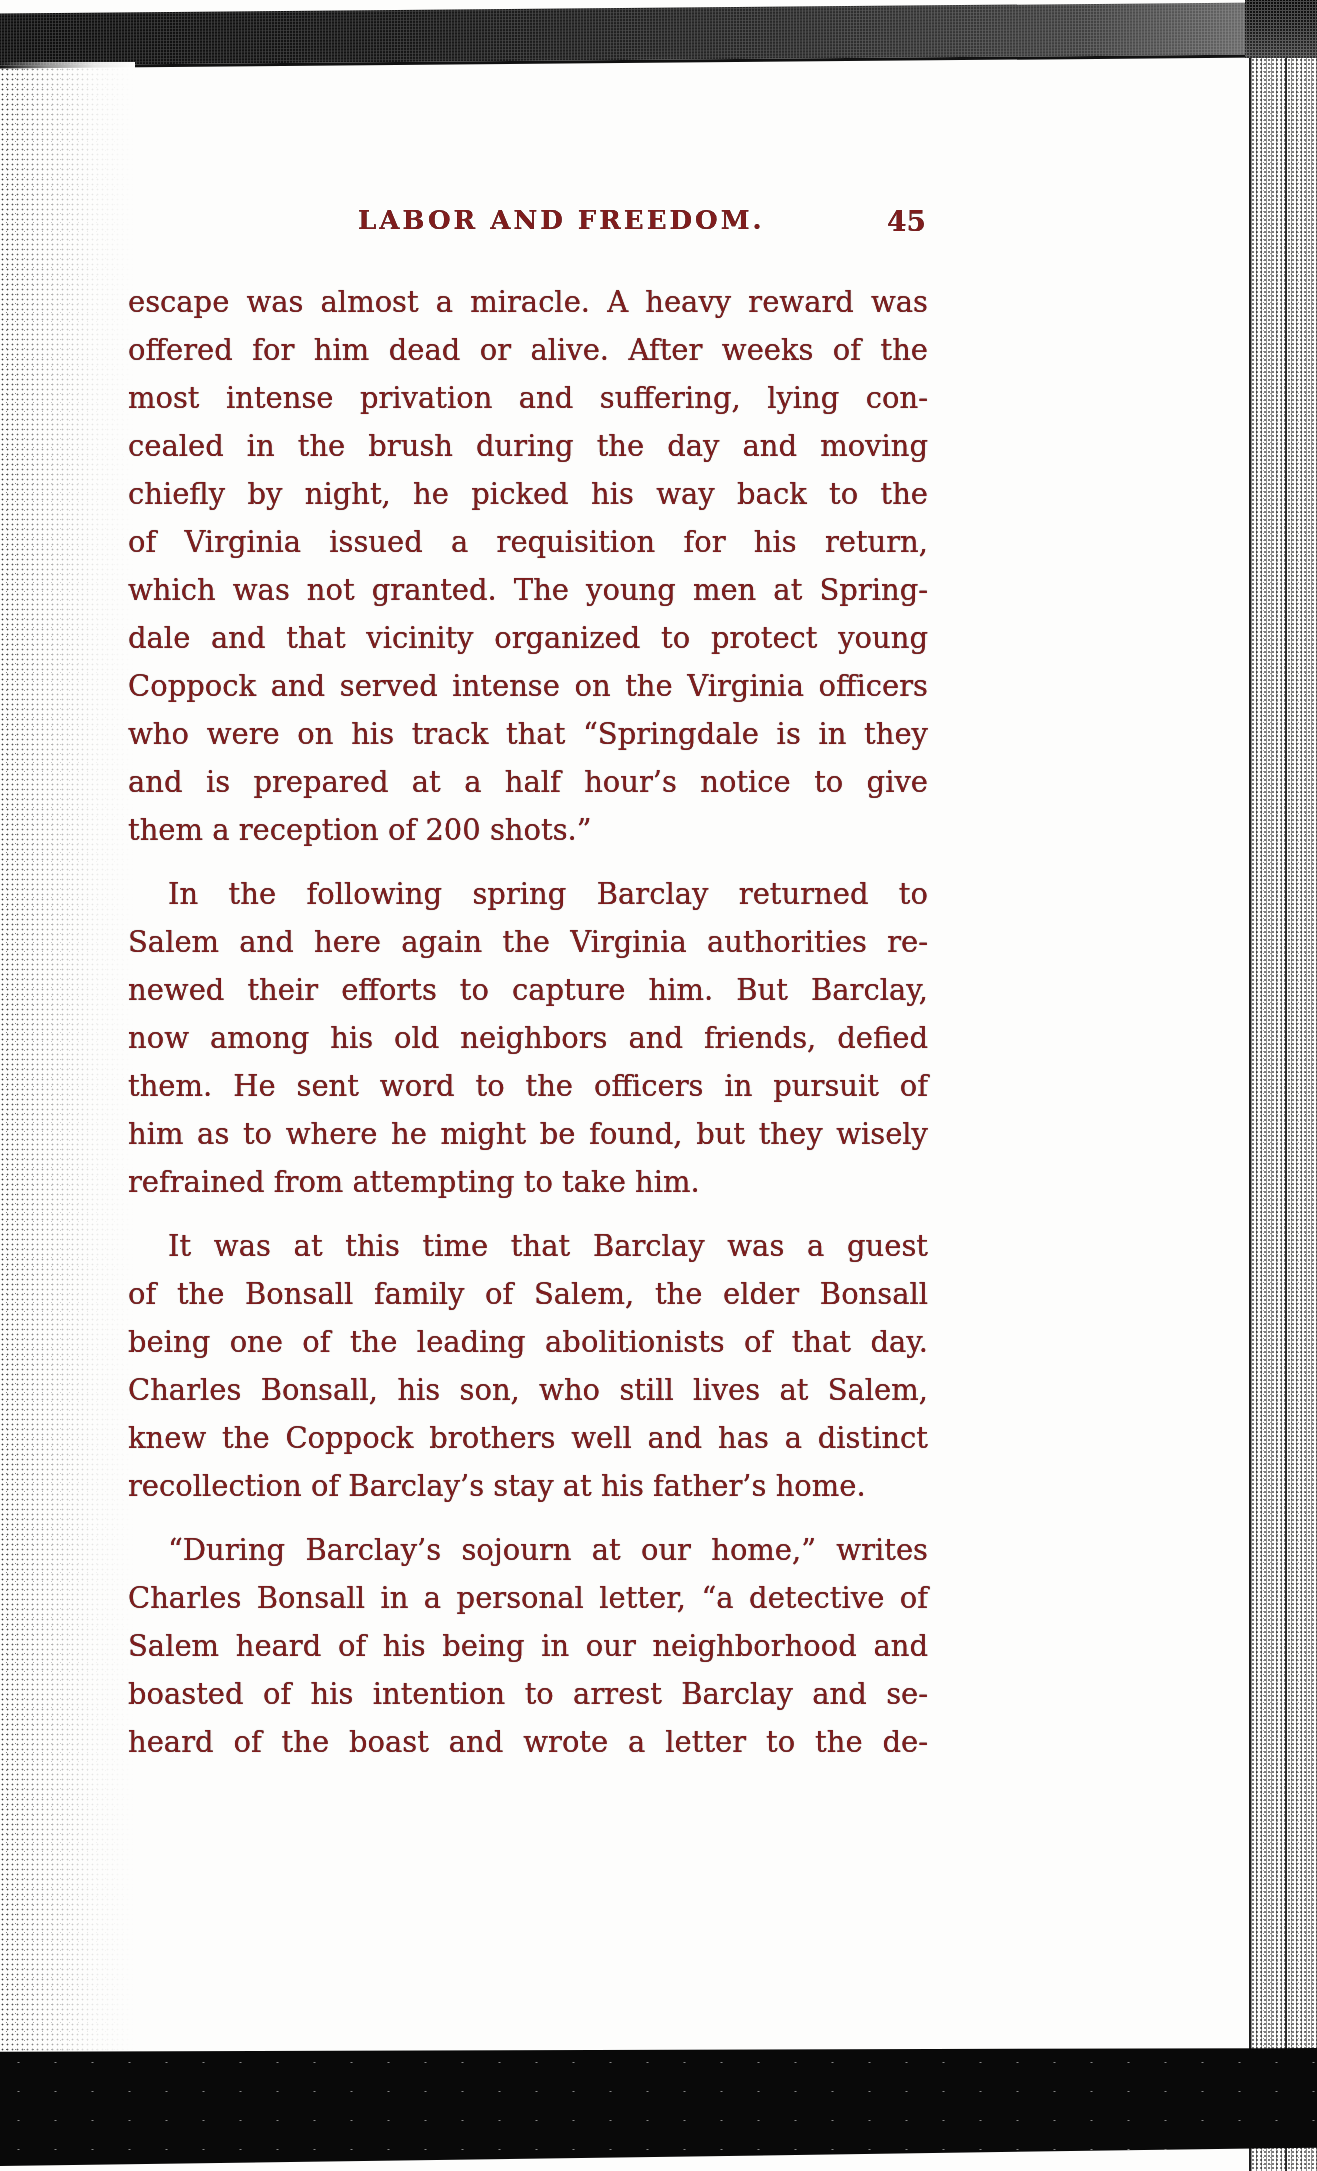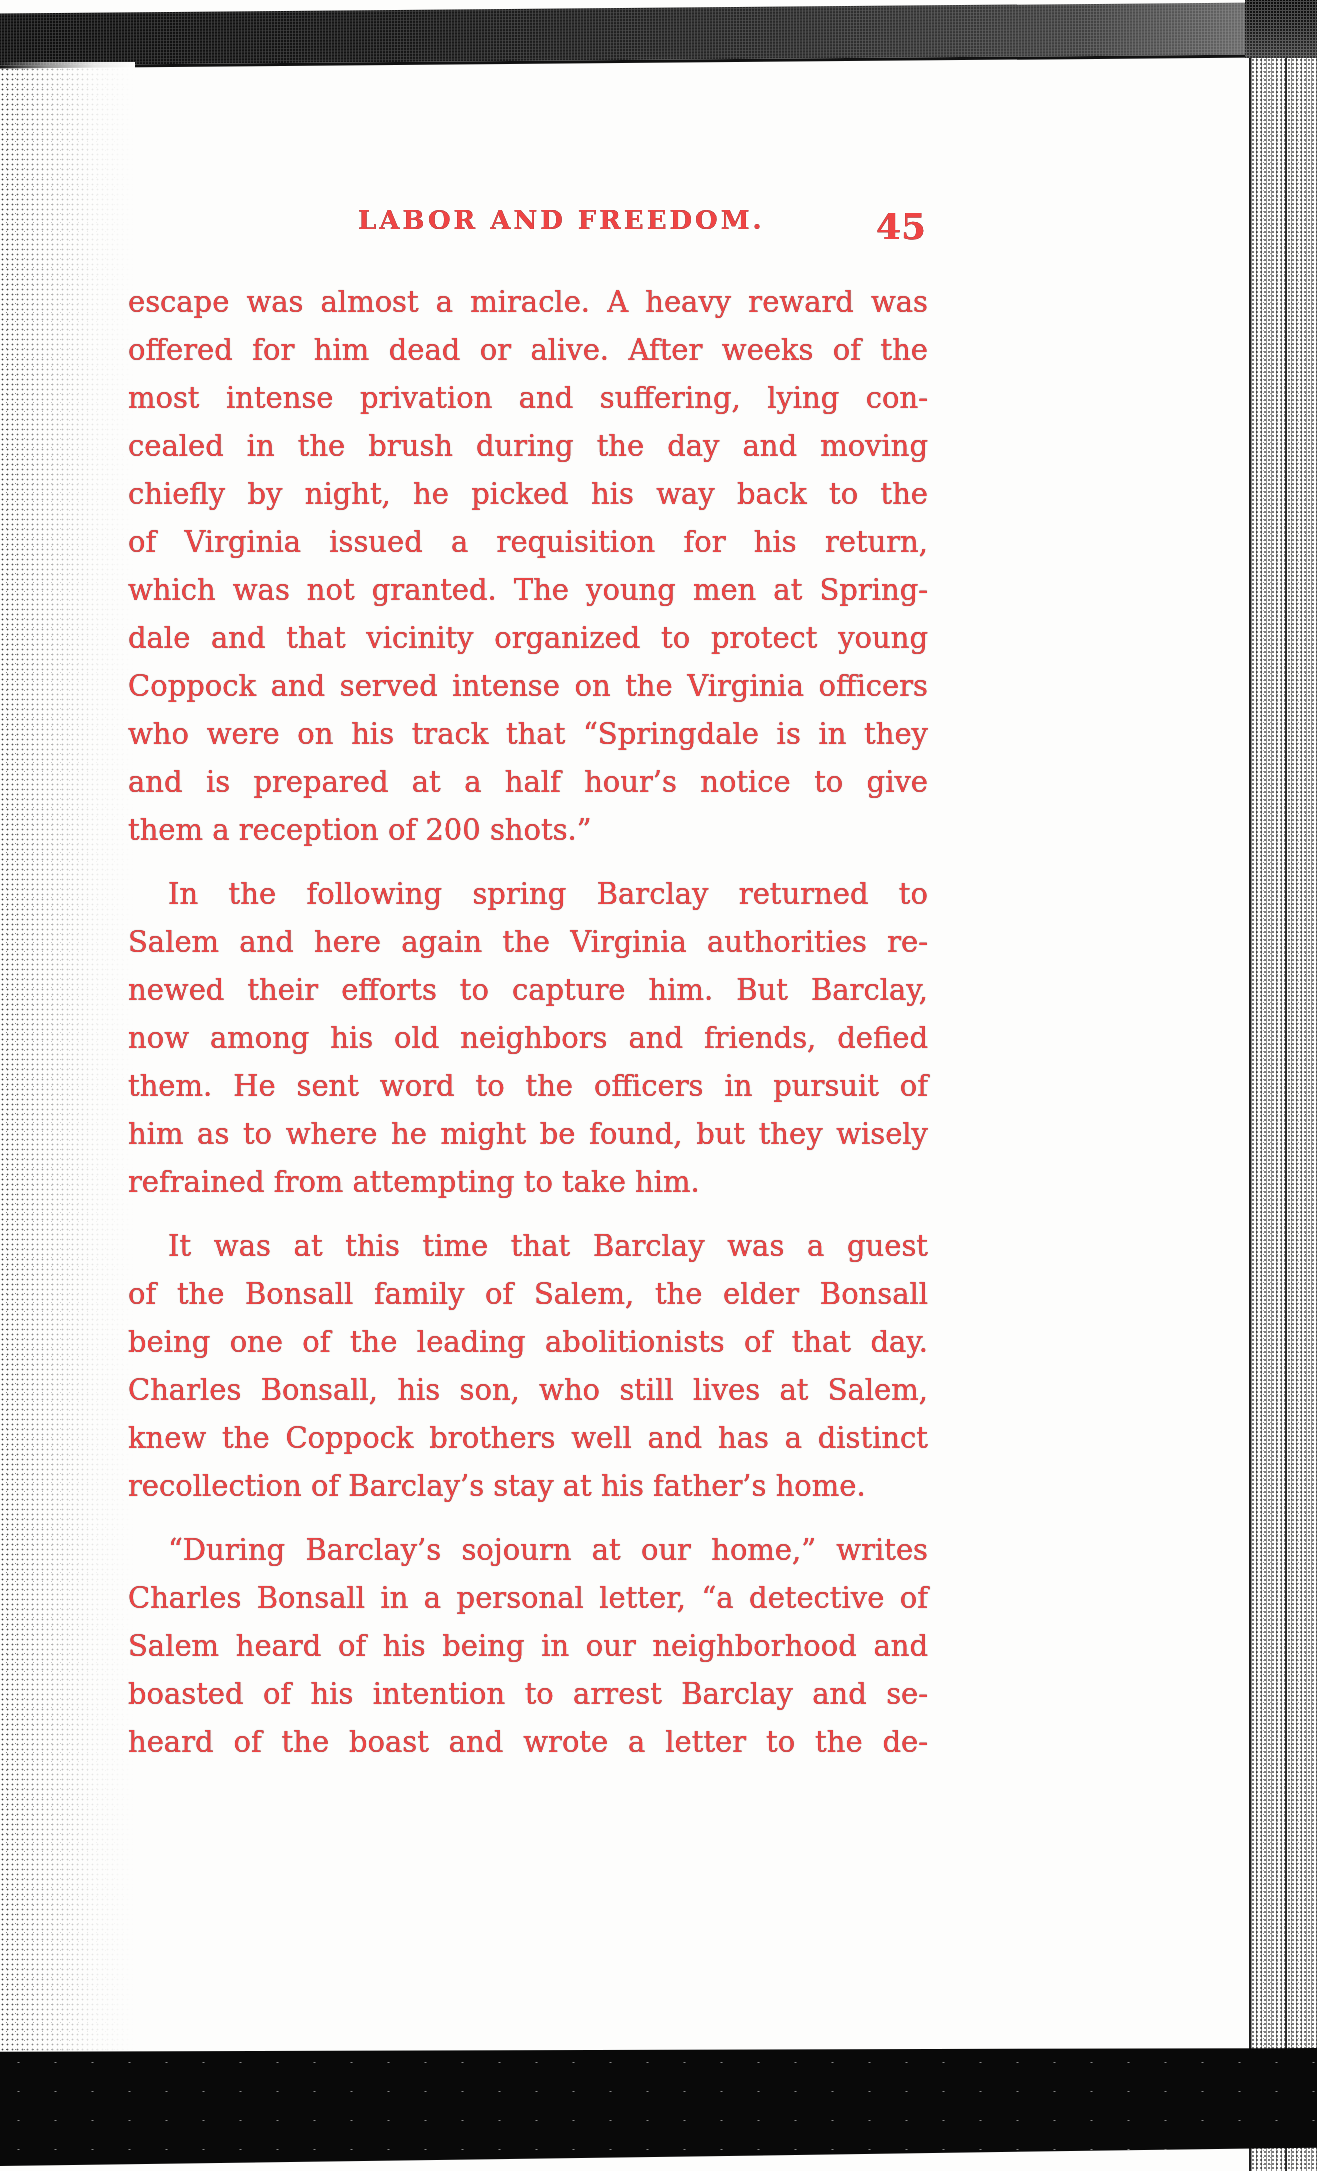--- a/index.html
+++ b/index.html
@@ -6,21 +6,21 @@
   body {
     width: 1317px; height: 2171px;
     background: #ffffff;
     font-family: "DejaVu Serif", "Liberation Serif", serif;
     overflow: hidden;
   }
   .scan-page {
     position: relative;
     width: 1317px; height: 2171px;
     background: #fdfdfc;
-    color: #ef4444;
+    color: #7f1d1d;
   }
 
   
   .top-band {
     position: absolute; left: 0; top: 8px; width: 1260px; height: 52px;
     background:
       radial-gradient(rgba(255,255,255,0.22) 1px, transparent 1.4px),
       linear-gradient(90deg, #060606 0%, #0d0d0d 30%, #222 62%, #3a3a3a 86%, #585858 96%, #6a6a6a 100%);
     background-size: 3px 3px, 100% 100%;
     transform: skewY(-0.5deg);
@@ -77,21 +77,21 @@
     position: absolute; left: 112px; top: 205px; width: 832px; height: 40px;
   }
   .running-title {
     position: absolute; left: 54%; transform: translateX(-50%);
     font-weight: bold; font-size: 26px; letter-spacing: 3px;
     white-space: nowrap;
     text-shadow: 0 0 0.6px rgba(0,0,0,0.9);
   }
   .page-number {
     position: absolute; right: 18px; top: 0;
-    font-weight: bold; font-size: 36px;
+    font-weight: bold; font-size: 28px;
     text-shadow: 0 0 0.6px rgba(0,0,0,0.9);
   }
   .text-block {
     position: absolute; left: 112px; top: 262px; width: 832px;
   }
   .paragraph { margin: 16px; padding: 0; }
   .line {
     height: 48px; line-height: 48px;
     font-size: 29px;
     text-align: justify;

